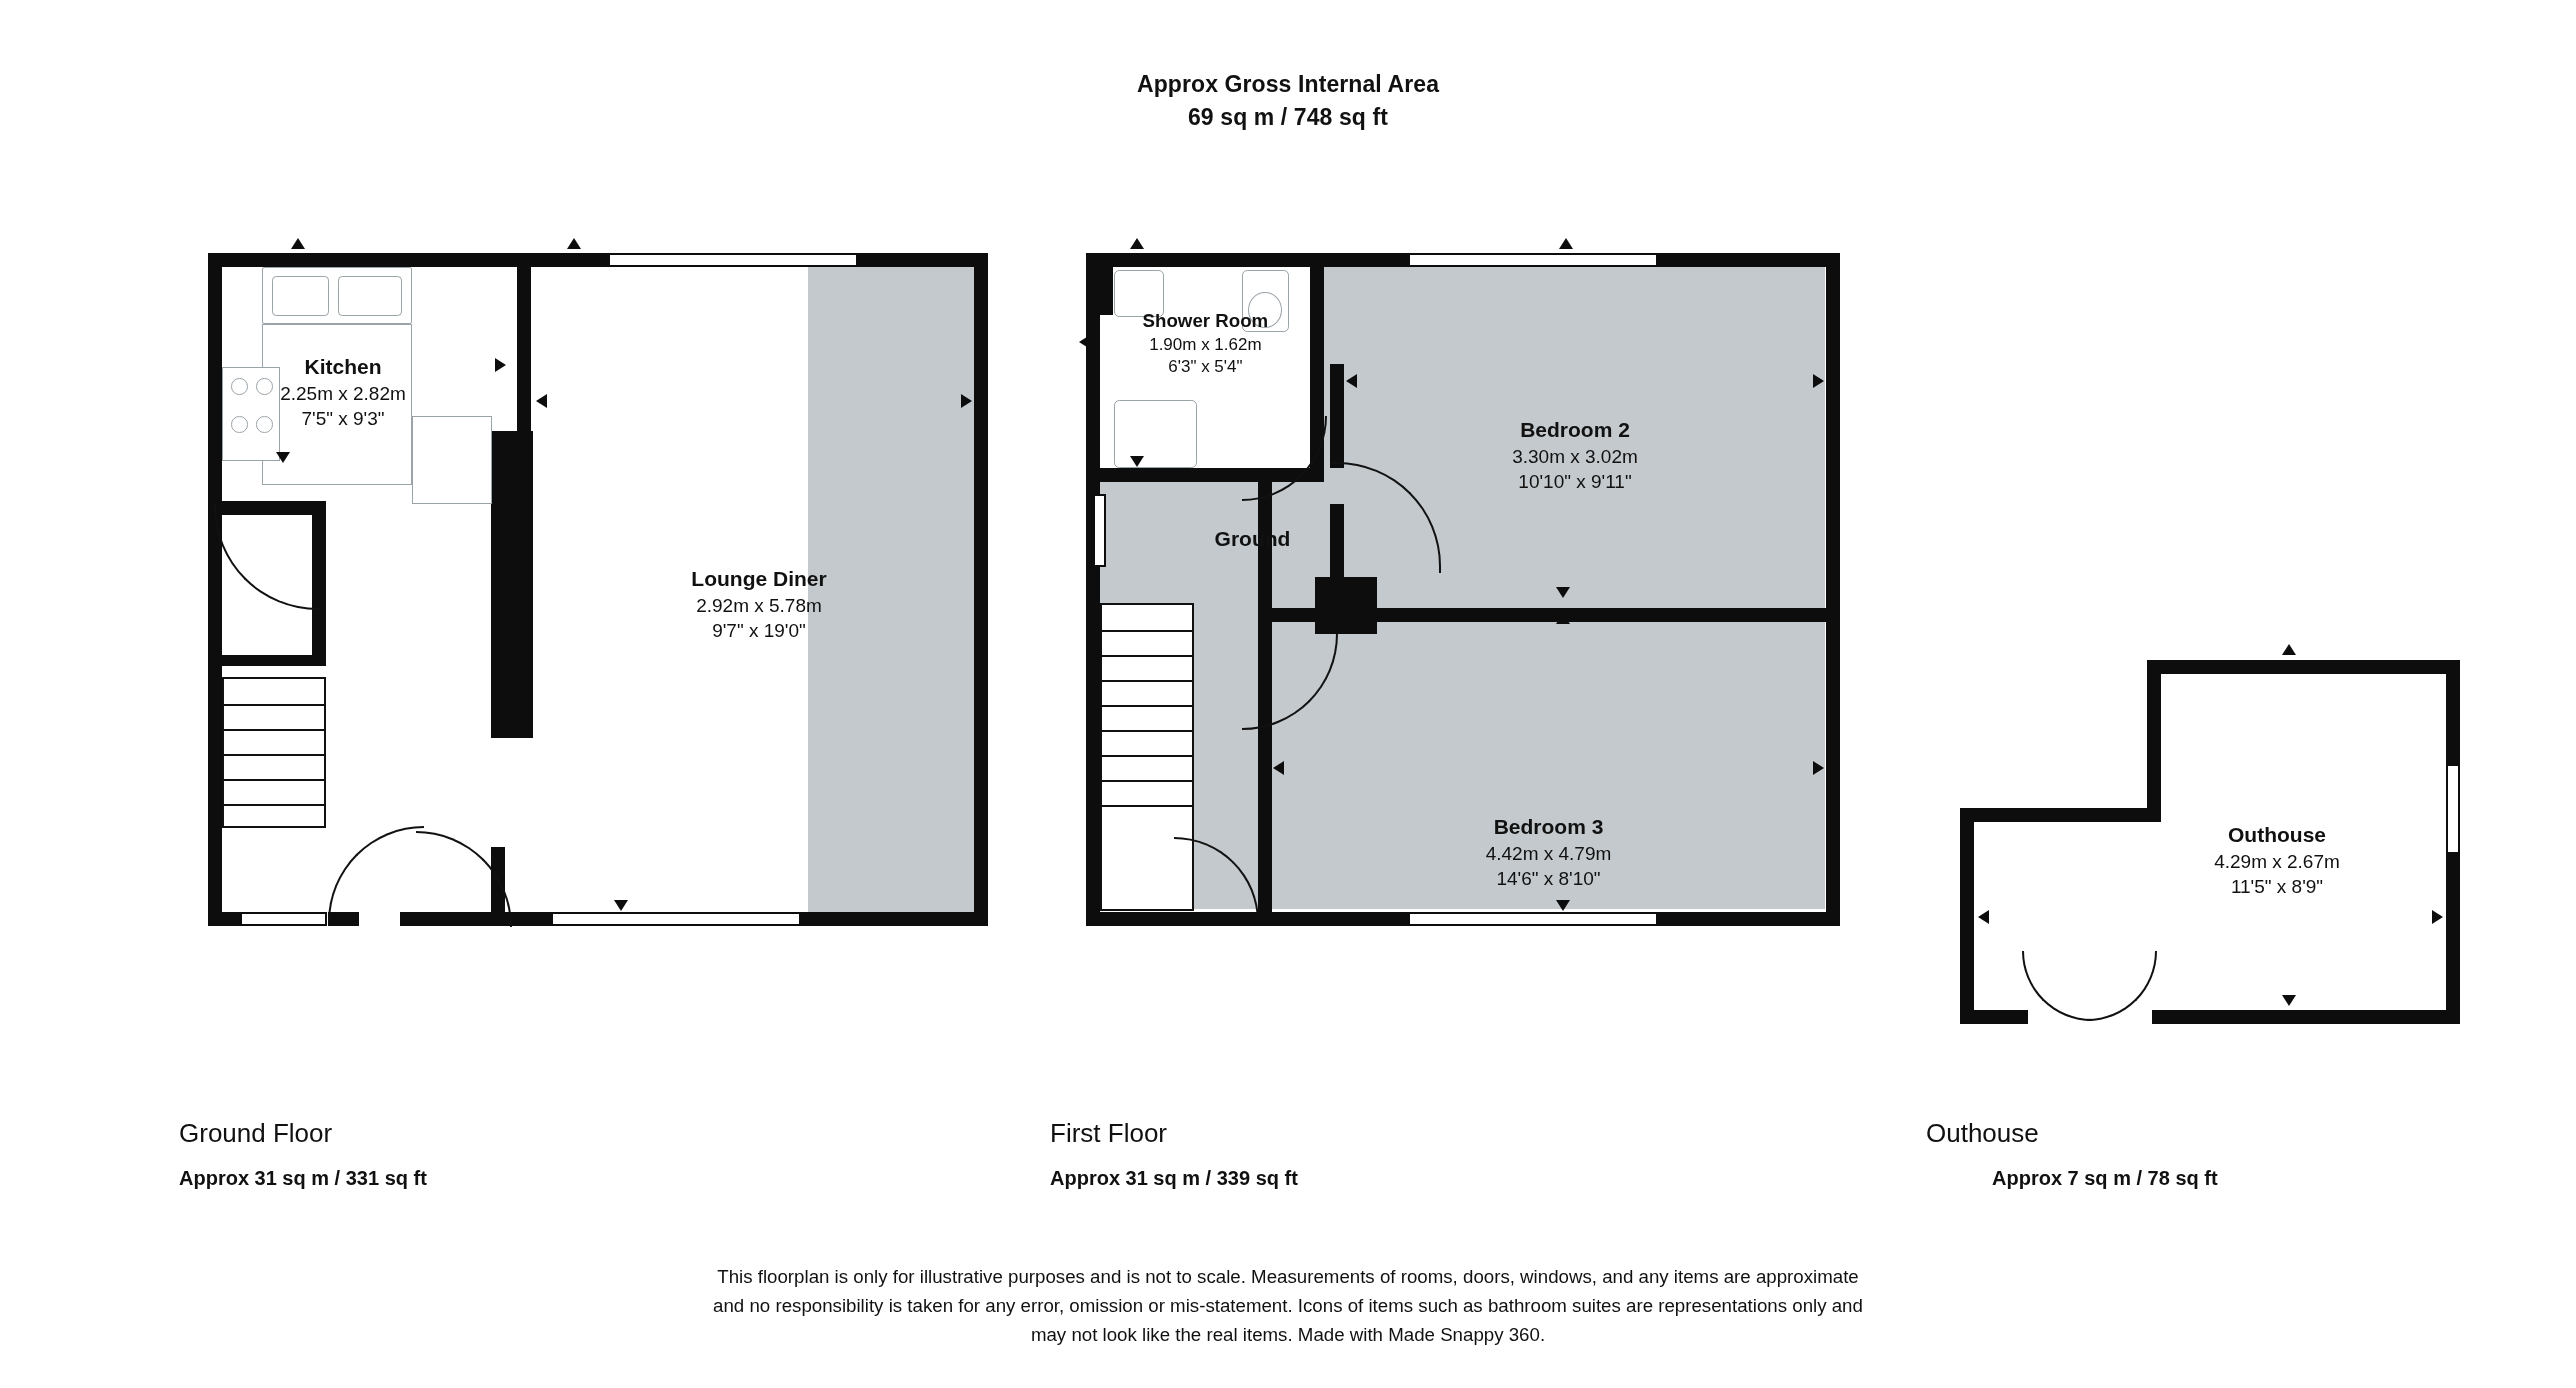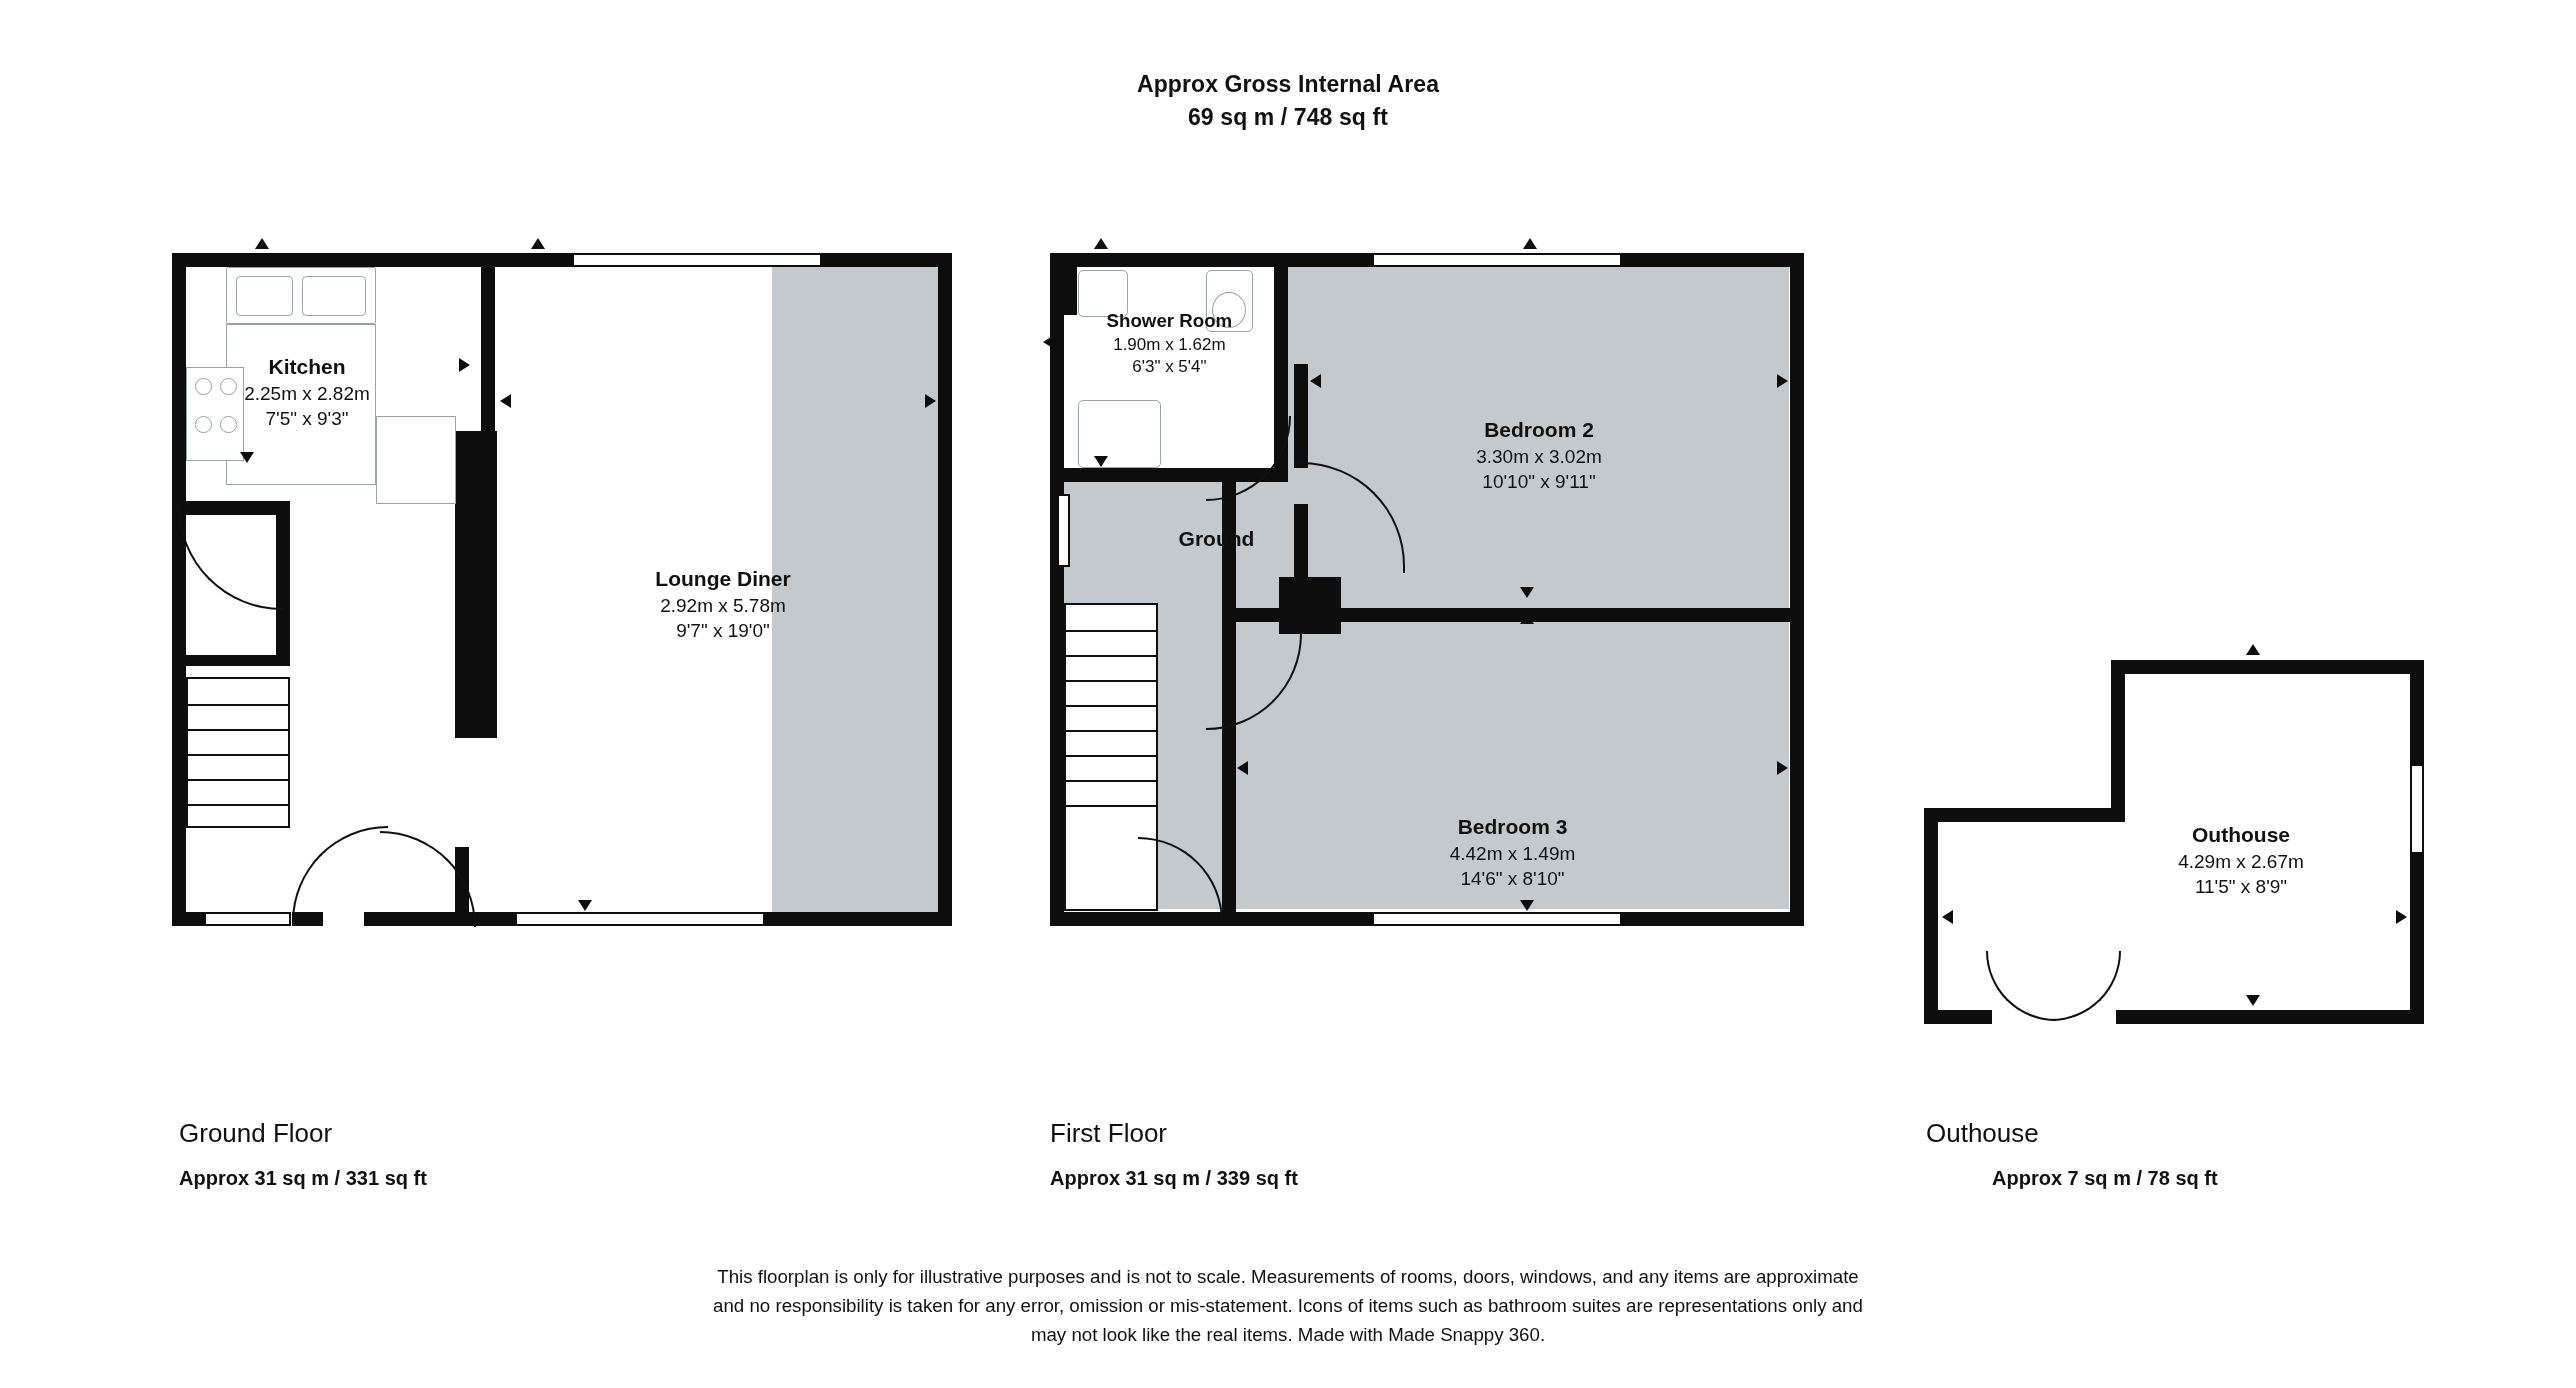--- a/index.html
+++ b/index.html
@@ -26,20 +26,21 @@
     font-size: 23px;
     font-weight: bold;
     line-height: 1.45;
     letter-spacing: 0.1px;
   }
   .header div { display: block; }
 
   
   .plan {
     position: absolute;
+    margin-left: 36px;
   }
   .wall {
     position: absolute;
     background: #0d0d0d;
   }
   .room-fill {
     position: absolute;
     background: #c3c9cd;
   }
   .white-fill {
@@ -372,21 +373,21 @@
     <span class="dims">3.30m x 3.02m</span>
     <span class="dims">10'10" x 9'11"</span>
   </div>
 
   <div class="label" style="left:47px; top:281px; width:239px;">
     <span class="name">Ground</span>
   </div>
 
   <div class="label" style="left:322px; top:569px; width:281px;">
     <span class="name">Bedroom 3</span>
-    <span class="dims">4.42m x 1.49m</span>
+    <span class="dims">4.42m x 4.79m</span>
     <span class="dims">14'6" x 8'10"</span>
   </div>
 </div>
 
 <div class="floor-title" style="left:1050px; top:1118px;">First Floor</div>
 <div class="floor-area" style="left:1050px; top:1167px;">Approx 31 sq m / 339 sq ft</div>
 
 <div class="plan" style="left:1924px; top:660px; width:499px; height:395px;">
 
   <div class="wall" style="left:187px; top:0px; width:312px; height:13.5px;"></div>

